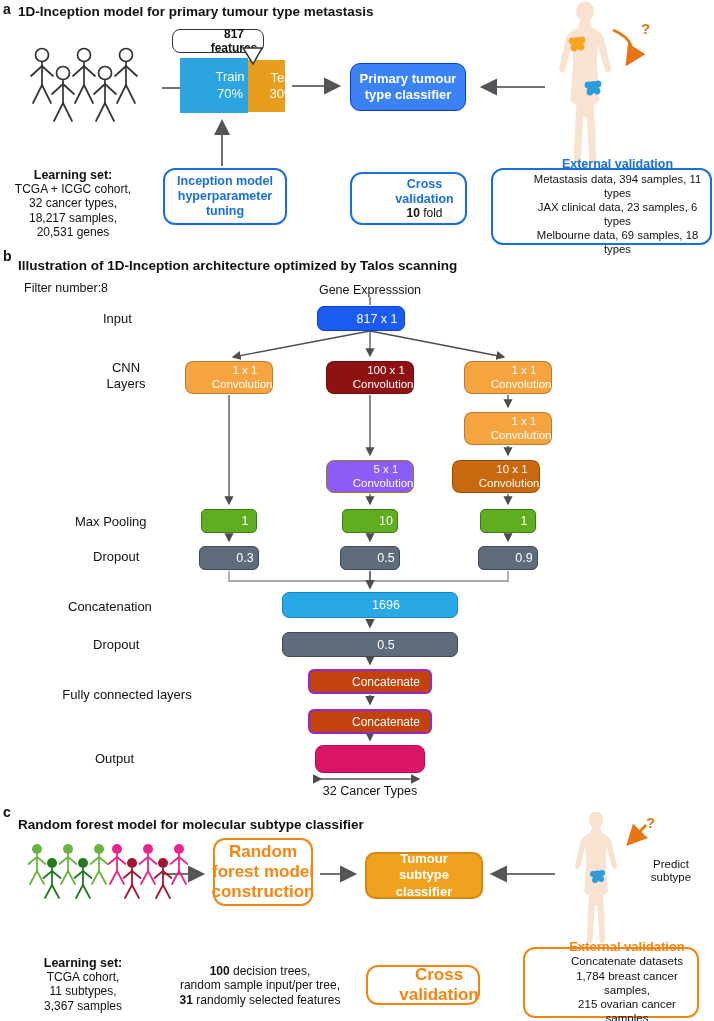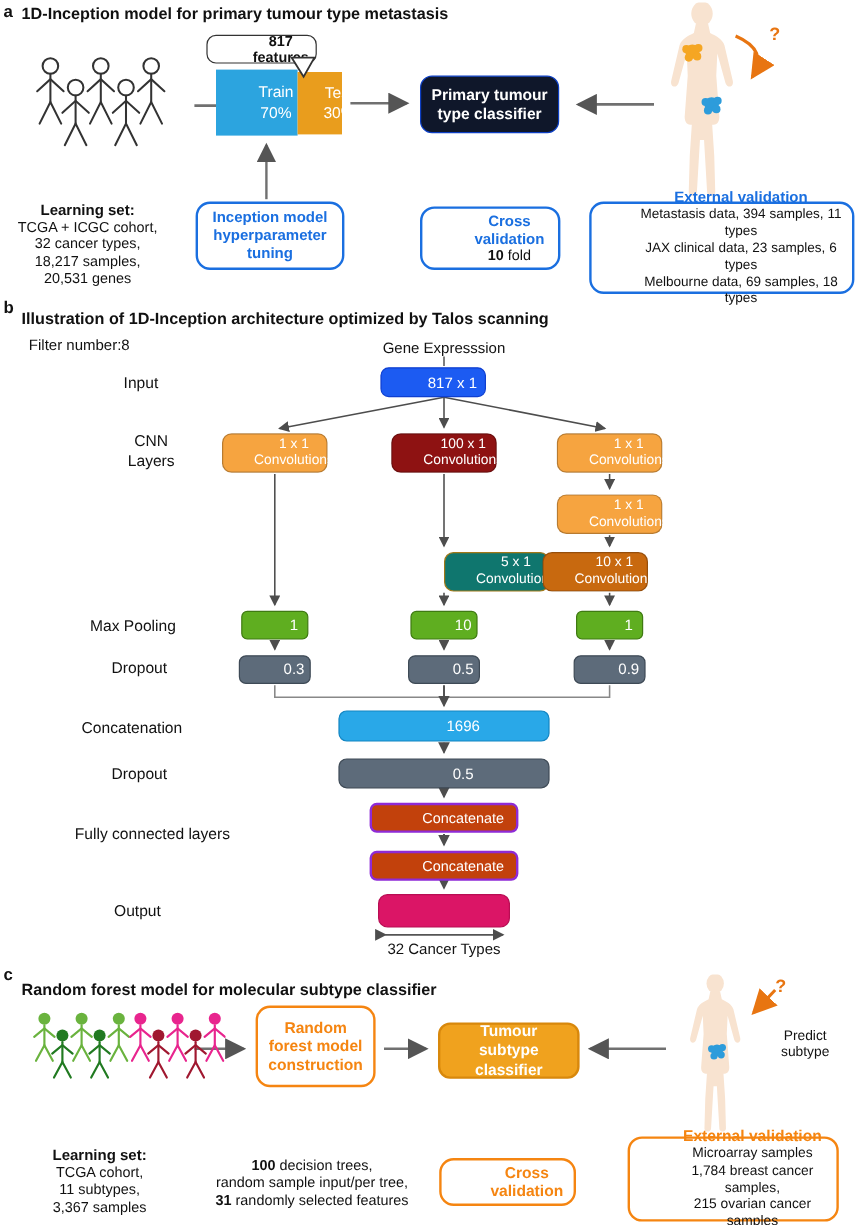--- a/index.html
+++ b/index.html
@@ -7,37 +7,37 @@
     font-family:"Liberation Sans",sans-serif;color:#111;overflow:hidden;}
   .abs{position:absolute;}
   .z1{z-index:1;} .z2{z-index:2;} .z3{z-index:3;} .z4{z-index:4;}
   .panel-letter{font-weight:bold;font-size:14px;}
   .panel-title{font-weight:bold;font-size:13.5px;white-space:nowrap;}
   .ctr{text-align:center;}
   .box{position:absolute;display:flex;align-items:center;justify-content:center;
     text-align:center;box-sizing:border-box;z-index:2;padding-left:32px;}
   .train{background:#2ca4df;color:#fff;font-size:13px;line-height:1.25;}
   .test{background:#e99d1d;color:#fff;font-size:13px;line-height:1.25;}
-  .clsA{background:#0f172a;border:1px solid #0d3fc4;border-radius:10px;
+  .clsA{background:#3b82f6;border:1px solid #0d3fc4;border-radius:10px;
     color:#fff;font-weight:bold;font-size:13px;line-height:1.25;}
   .callout{background:#fff;border:1.5px solid #333;border-radius:8px;
     font-weight:bold;font-size:12px;}
   .outline-blue{background:#fff;border:2px solid #1a6fe0;border-radius:12px;}
   .blue-bold{color:#1a6fe0;font-weight:bold;font-size:12.5px;line-height:1.18;}
   .outline-orange{background:#fff;border:2px solid #f58511;border-radius:12px;}
-  .orange-bold{color:#f58511;font-weight:bold;font-size:13px;line-height:1.16;}
+  .orange-bold{color:#f58511;font-weight:bold;font-size:17px;line-height:1.16;}
   .small-lines{font-size:11.3px;line-height:1.24;color:#111;}
   .lset-head{font-weight:bold;font-size:12.5px;}
   .lset-lines{font-size:12px;line-height:1.2;}
   .rowlab{position:absolute;font-size:13px;color:#111;z-index:2;}
   .conv{width:88px;height:33px;border-radius:8px;color:#fff;font-size:11.5px;
     line-height:1.18;border:1px solid rgba(0,0,0,0.25);flex-direction:column;}
   .c-orange{background:#f6a440;}
   .c-darkred{background:#8e1212;}
-  .c-red{background:#0f766e;border:1.5px solid #a07818;margin-left:44px;}
+  .c-red{background:#8b5cf6;border:1.5px solid #a07818;}
   .c-dkorange{background:#c8690f;}
   .pool{width:56px;height:24px;background:#5fae20;border:1.5px solid #3f7a12;
     border-radius:5px;color:#fff;font-size:12.5px;}
   .drop{width:60px;height:24px;background:#5d6b7a;border:1.5px solid #3e4a56;
     border-radius:6px;color:#fff;font-size:12.5px;}
   .wideblue{background:#29a8e8;border:1px solid #1385c2;border-radius:7px;
     color:#fff;font-size:12.5px;}
   .widegray{background:#5d6b7a;border:1.5px solid #3e4a56;border-radius:7px;
     color:#fff;font-size:12.5px;}
   .fc{background:#c2410c;border:2px solid #8e2bd6;border-radius:6px;
@@ -316,18 +316,18 @@
   <div class="abs z2 ctr" style="left:165px;top:964px;width:190px;font-size:12px;line-height:1.2;">
     <div><span style="font-weight:bold;">100</span><span> decision trees,</span></div>
     <div>random sample input/per tree,</div>
     <div><span style="font-weight:bold;">31</span><span> randomly selected features</span></div>
   </div>
 
   <div class="box outline-orange orange-bold" style="left:366px;top:965px;width:114px;height:40px;">Cross validation</div>
 
   <div class="box outline-orange" style="left:523px;top:947px;width:176px;height:71px;flex-direction:column;">
     <div class="orange-bold" style="font-size:13px;">External validation</div>
-    <div class="small-lines" style="font-size:11.5px;">Microarray samples</div>
+    <div class="small-lines" style="font-size:11.5px;">Concatenate datasets</div>
     <div class="small-lines" style="font-size:11.5px;">1,784 breast cancer samples,</div>
     <div class="small-lines" style="font-size:11.5px;">215 ovarian cancer samples</div>
   </div>
 
 </div>
 
 </body></html>

